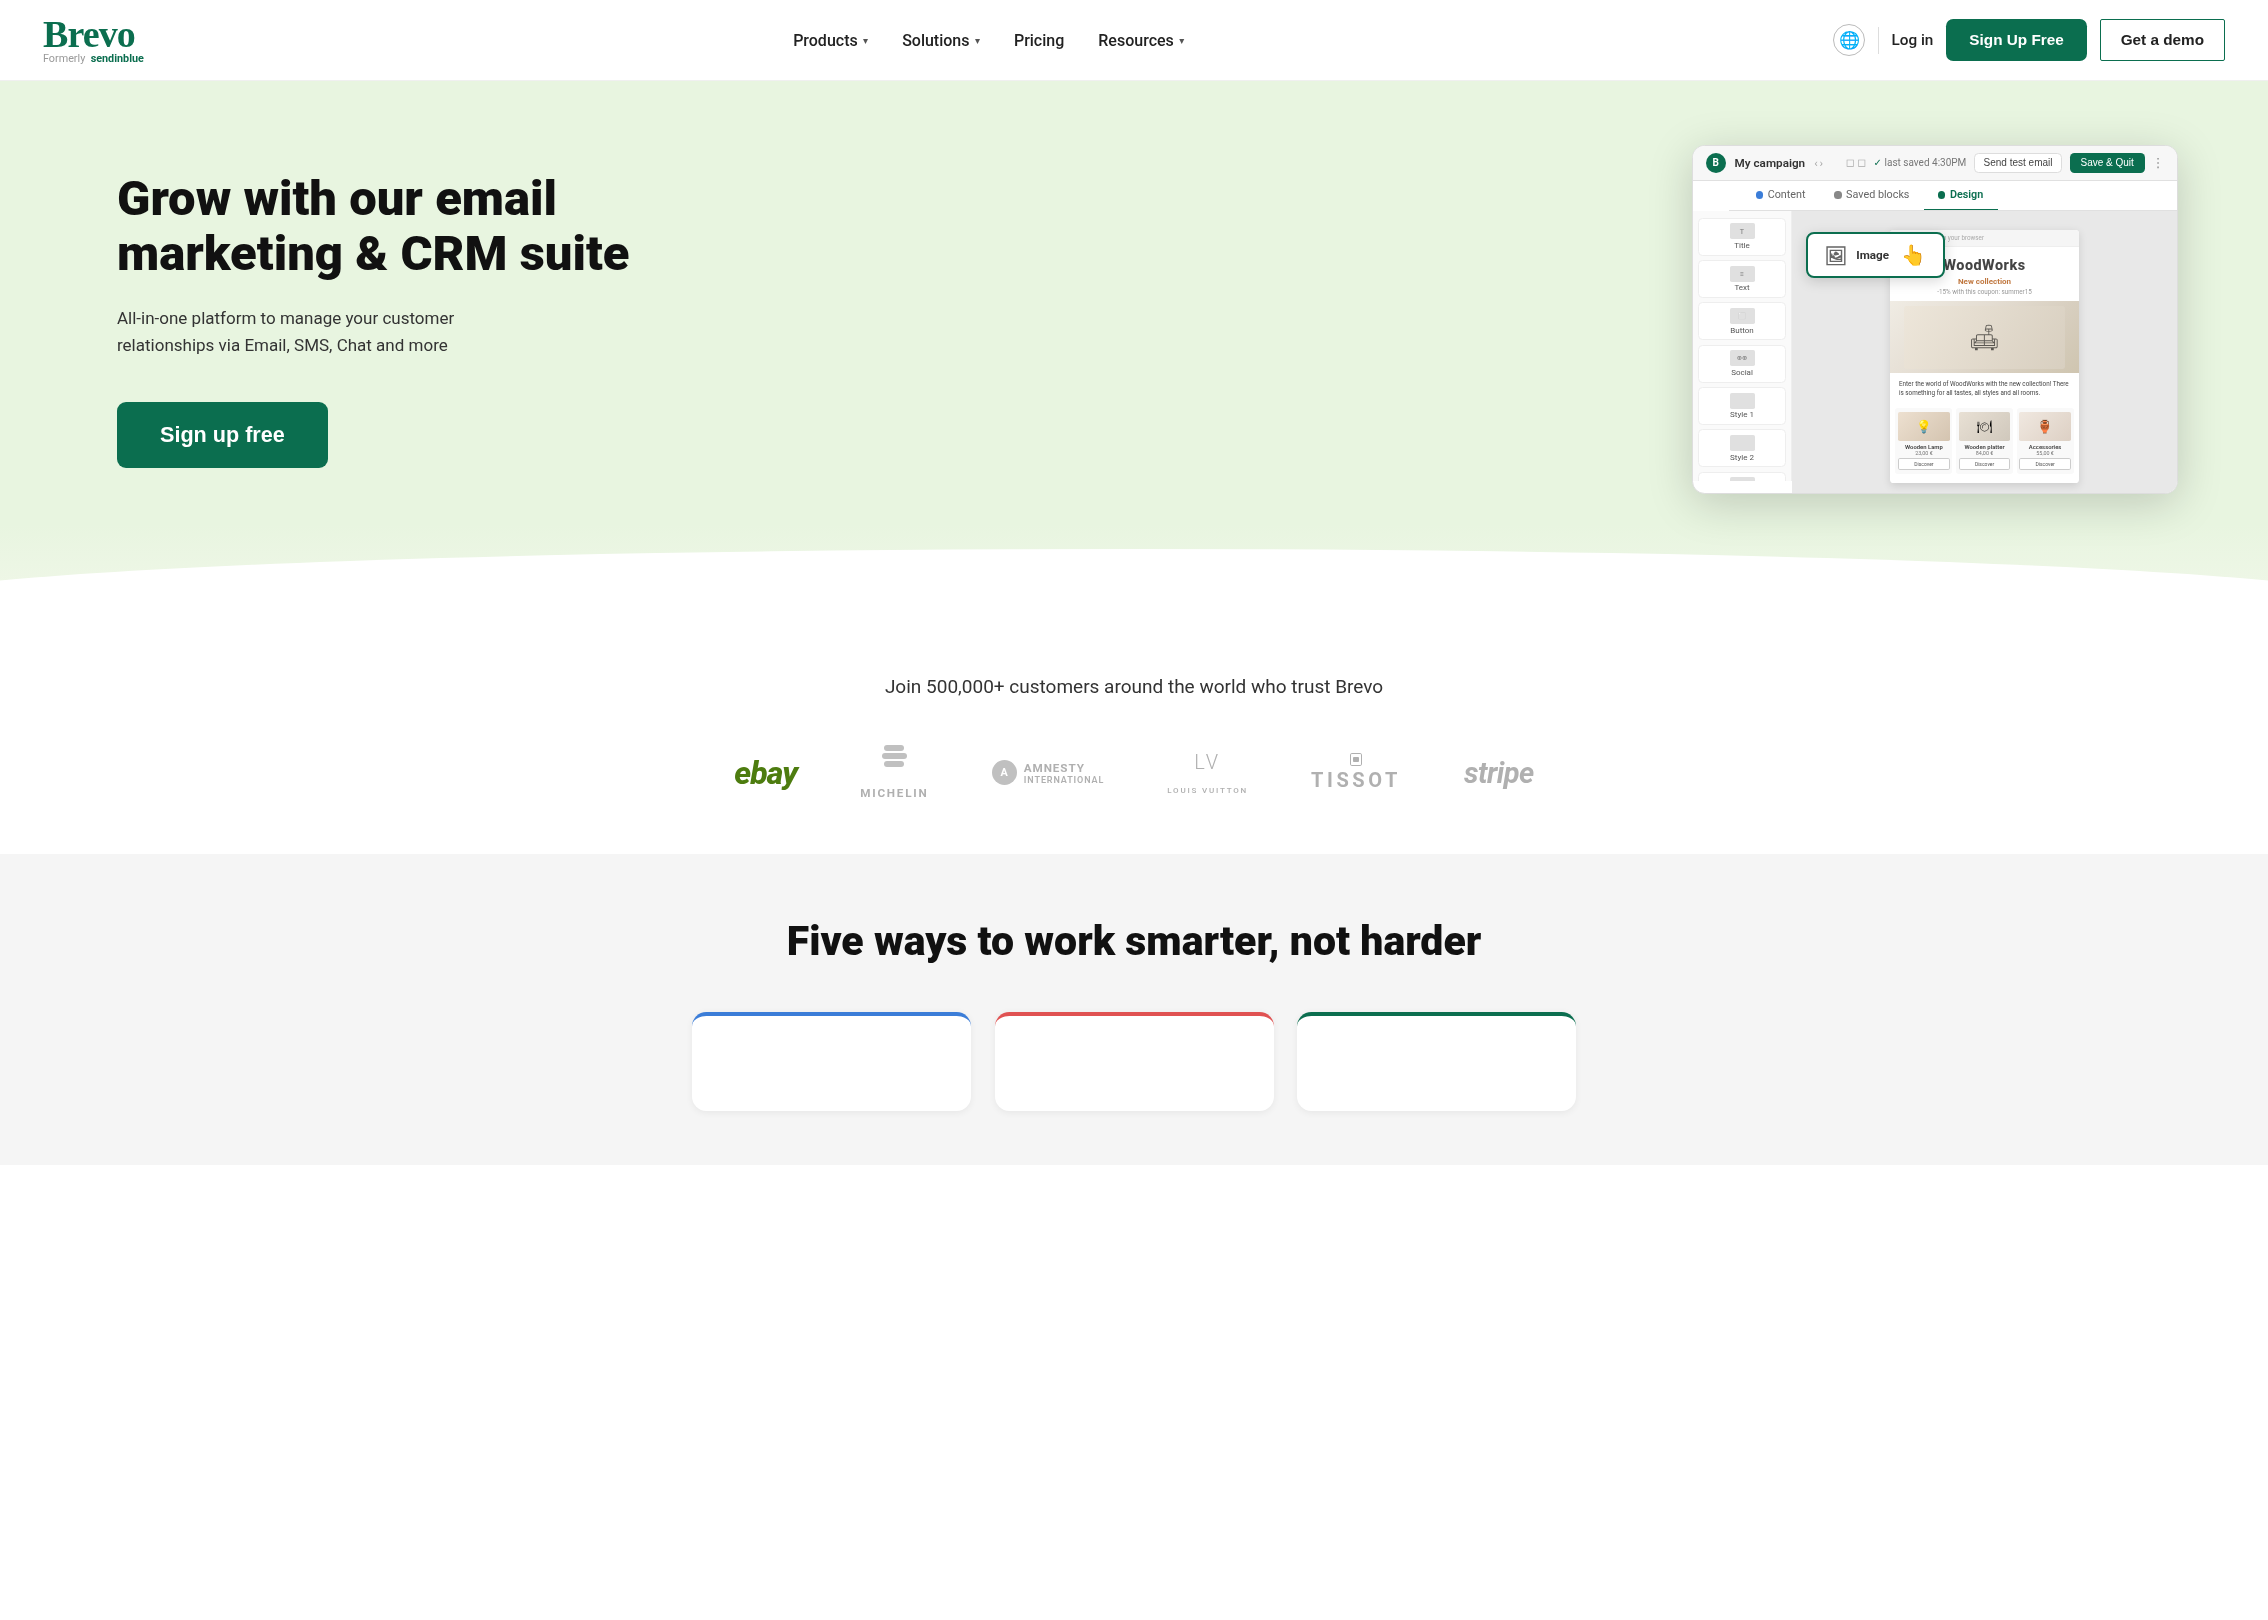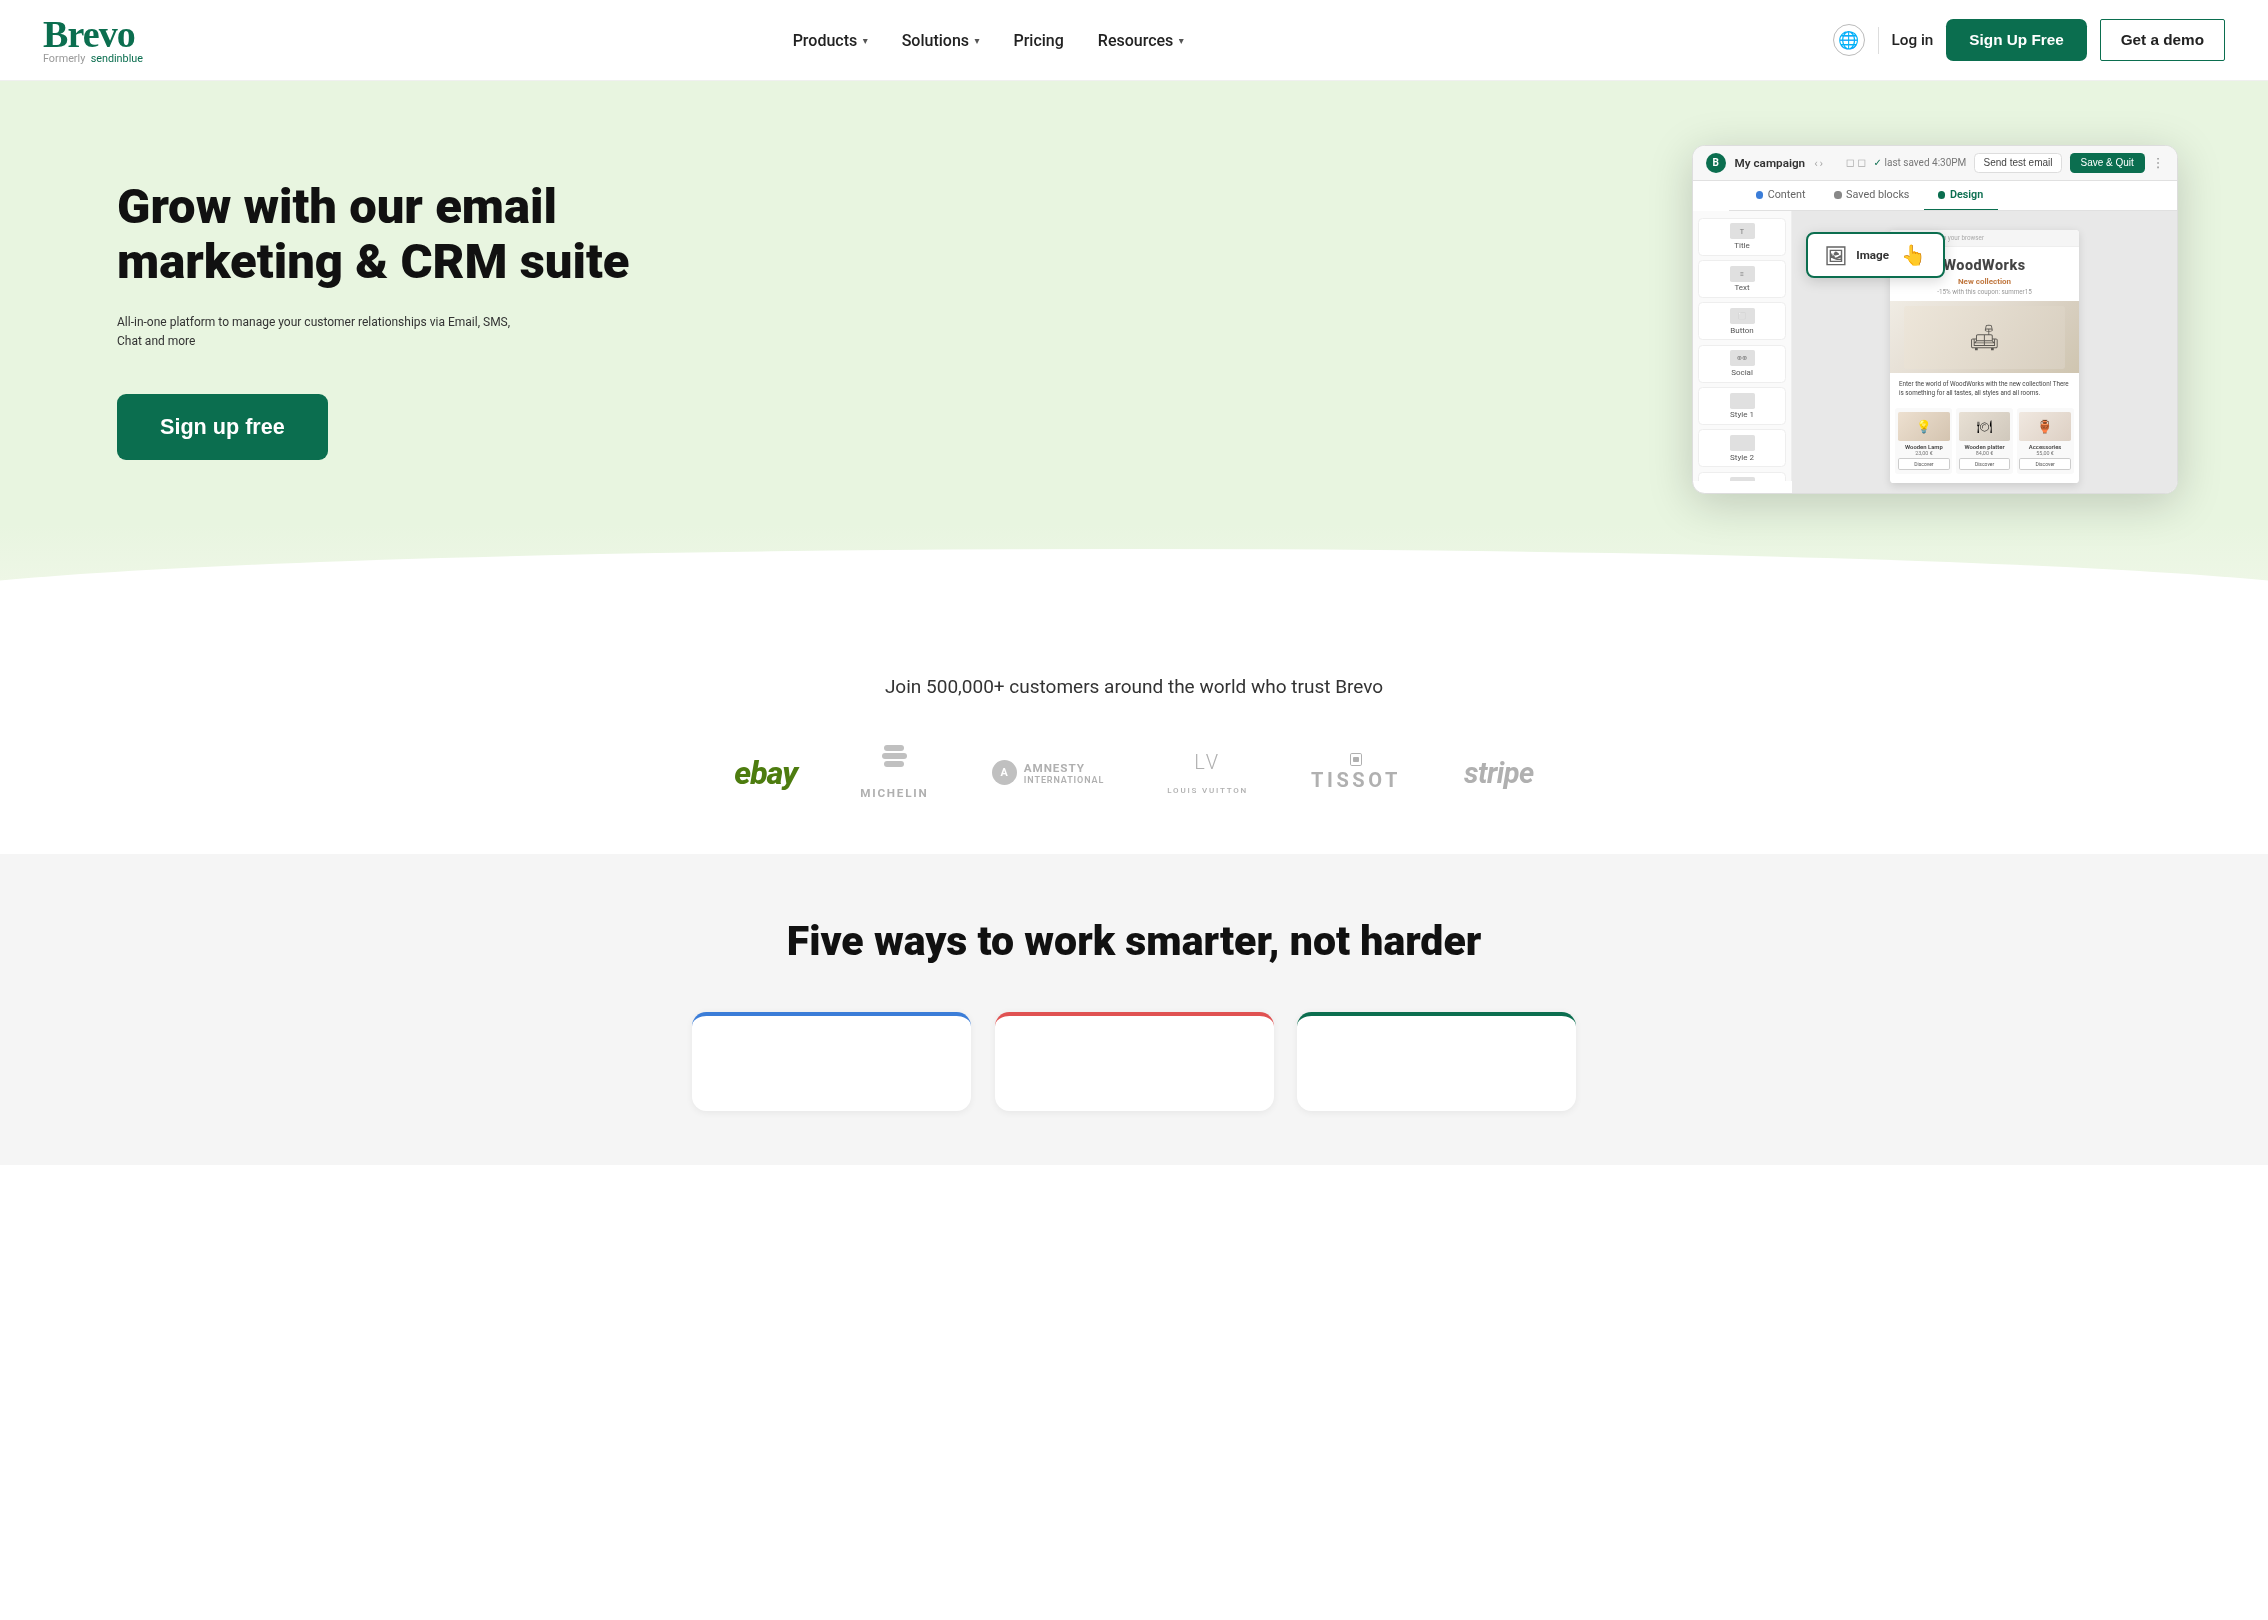--- a/index.html
+++ b/index.html
@@ -20,21 +20,21 @@
     }
   </style>
 </head>
 <body>
 
 <nav>
   <div style="display:flex;flex-direction:column;line-height:1;">
     <span style="color:#0b6e4f;font-size:38px;font-weight:900;letter-spacing:-0.9px;line-height:1;font-family:Georgia,serif;">Brevo</span>
     <span style="color:#999;font-size:10.8px;margin-top:0.9px;">
       <span>Formerly</span>
-      <span style="color:#0b6e4f;font-weight:400;margin-left:2.7px;">sendinblue</span>
+      <span style="color:#0b6e4f;font-weight:700;margin-left:2.7px;">sendinblue</span>
     </span>
   </div>
 
   <div style="display:flex;align-items:center;gap:34px;">
     <a style="font-size:16px;font-weight:500;color:#222;cursor:pointer;text-decoration:none;display:flex;align-items:center;gap:5.4px;">
       <span>Products</span>
       <span style="font-size:10px;color:#555;">▾</span>
     </a>
     <a style="font-size:16px;font-weight:500;color:#222;cursor:pointer;text-decoration:none;display:flex;align-items:center;gap:5.4px;">
       <span>Solutions</span>
@@ -57,21 +57,21 @@
     <button style="background:#fff;color:#222;border:1.8px solid #0b6e4f;border-radius:2px;padding:10.8px 20px;font-size:15.3px;font-weight:600;cursor:pointer;">Get a demo</button>
   </div>
 </nav>
 
 <section style="background:linear-gradient(180deg,#e8f5e0 0%,#e8f5e0 85%,#f0f7e8 100%);padding:63px 90px 108px 117px;display:flex;align-items:center;min-height:522px;position:relative;overflow:hidden;">
 
   <div style="position:absolute;bottom:-54px;left:-5%;right:-5%;height:108px;background:#fff;border-radius:50% 50% 0 0 / 54px;z-index:1;"></div>
 
   <div style="flex:0 0 48%;max-width:522px;z-index:2;">
     <h1 style="font-size:49px;font-weight:900;color:#111;line-height:1.13;margin-bottom:23.4px;">Grow with our email marketing &amp; CRM suite</h1>
-    <p style="font-size:12px;color:#333;line-height:1.6;margin-bottom:43px;max-width:414px;">All-in-one platform to manage your customer relationships via Email, SMS, Chat and more</p>
+    <p style="font-size:17px;color:#333;line-height:1.6;margin-bottom:43px;max-width:414px;">All-in-one platform to manage your customer relationships via Email, SMS, Chat and more</p>
     <button style="background:#0b6e4f;color:#fff;border:none;border-radius:9px;padding:20px 43px;font-size:21.6px;font-weight:700;cursor:pointer;">Sign up free</button>
   </div>
 
   <div style="flex:1;display:flex;justify-content:flex-end;align-items:flex-start;z-index:2;padding-left:36px;">
 
     <div style="background:#fff;border-radius:12.6px;box-shadow:0 9px 45px rgba(0,0,0,0.18);width:486px;overflow:hidden;border:0.9px solid #ddd;">
 
       <div style="background:#f7f7f7;border-bottom:0.9px solid #e0e0e0;padding:7.2px 12.6px;display:flex;align-items:center;justify-content:space-between;">
         <div style="display:flex;align-items:center;gap:9px;">
           <div style="width:20px;height:20px;background:#0b6e4f;border-radius:50%;display:flex;align-items:center;justify-content:center;color:#fff;font-size:10px;font-weight:700;">B</div>

